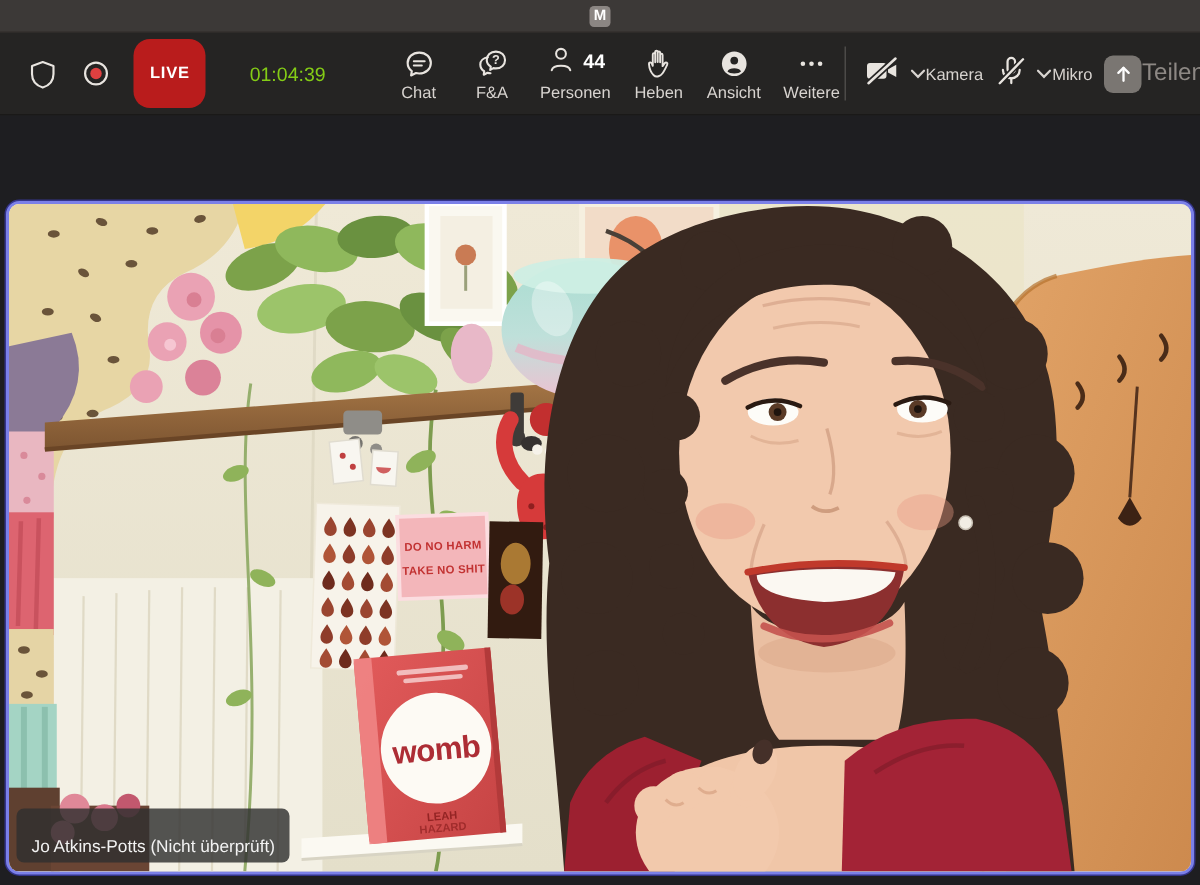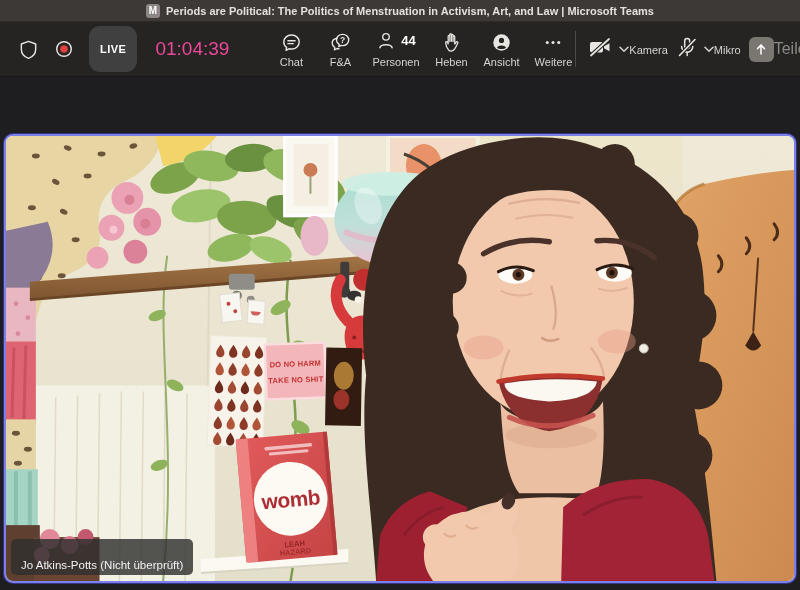--- a/index.html
+++ b/index.html
@@ -8,23 +8,23 @@
   .titlebar { height:22px; background:#3c3937; display:flex; align-items:center;
     justify-content:center; gap:6px; border-bottom:1px solid #2e2b29; }
   .app-badge { width:14px; height:14px; border-radius:3px; background:#8b8683;
     color:#fff; font-size:10px; font-weight:bold; display:flex; align-items:center;
     justify-content:center; line-height:1; }
   .wtitle { color:#e5e1dd; font-size:11px; font-weight:600; white-space:nowrap; }
   .toolbar { height:55px; background:#252423; display:flex; align-items:center;
     padding-left:18px; overflow:hidden; border-bottom:1px solid #1a1918; }
   .tb-left { display:flex; align-items:center; gap:15px; }
   .icon-btn { display:flex; align-items:center; justify-content:center; cursor:pointer; }
-  .live-pill { background:#404040; color:#fff; font-size:11px; font-weight:700;
+  .live-pill { background:#b91c1c; color:#fff; font-size:11px; font-weight:700;
     letter-spacing:.5px; padding:17px 11px; border-radius:11px; }
-  .timer { color:#ec4899; font-size:19px; margin-left:3px; font-variant-numeric:tabular-nums; }
+  .timer { color:#84cc16; font-size:13px; margin-left:14px; font-variant-numeric:tabular-nums; }
   .tb-center { display:flex; align-items:flex-start; gap:9px; margin-left:42px; }
   .tbtn { display:flex; flex-direction:column; align-items:center; min-width:40px;
     padding:2px 3px; cursor:pointer; }
   .tbtn .ico { height:23px; display:flex; align-items:center; justify-content:center; gap:3px; }
   .tbtn .lbl { margin-top:2px; font-size:11px; color:#d7d3cf; white-space:nowrap; }
   .count { color:#fff; font-size:13px; font-weight:600; margin-left:2px; transform:translateY(-2px); }
   .tb-right { margin-left:auto; display:flex; align-items:center; gap:8px; }
   .vdivider { width:1px; height:36px; background:#4c4a48; margin-right:4px; }
   .devbtn { display:flex; flex-direction:row; align-items:center; cursor:pointer; }
   .devrow { display:flex; align-items:center; gap:6px; height:24px; }
@@ -39,21 +39,20 @@
     box-shadow:0 0 0 1px #34348a; }
   .video-tile svg.scene { position:absolute; left:0; top:0; width:100%; height:100%; display:block; }
   .name-plate { position:absolute; left:5px; bottom:6px; background:rgba(48,48,48,.82);
     color:#f2f2f2; font-size:11.5px; padding:20px 10px 4px; border-radius:5px; white-space:nowrap; }
 </style>
 </head>
 <body>
 
 <div class="titlebar">
   <span class="app-badge">M</span>
-  <span class="wtitle">Periods are Political: The Politics of Menstruation in Activism, Art, and Law | Microsoft Teams</span>
 </div>
 
 <div class="toolbar">
   <div class="tb-left">
     <span class="icon-btn">
       <svg width="21" height="21" viewBox="0 0 22 22" fill="none" stroke="#e8e4df" stroke-width="1.5" stroke-linejoin="round">
         <path d="M11 2.5 L18.5 5.2 V10.8 C18.5 15.6 15.2 18.9 11 20.3 C6.8 18.9 3.5 15.6 3.5 10.8 V5.2 Z"></path>
       </svg>
     </span>
     <span class="icon-btn">

